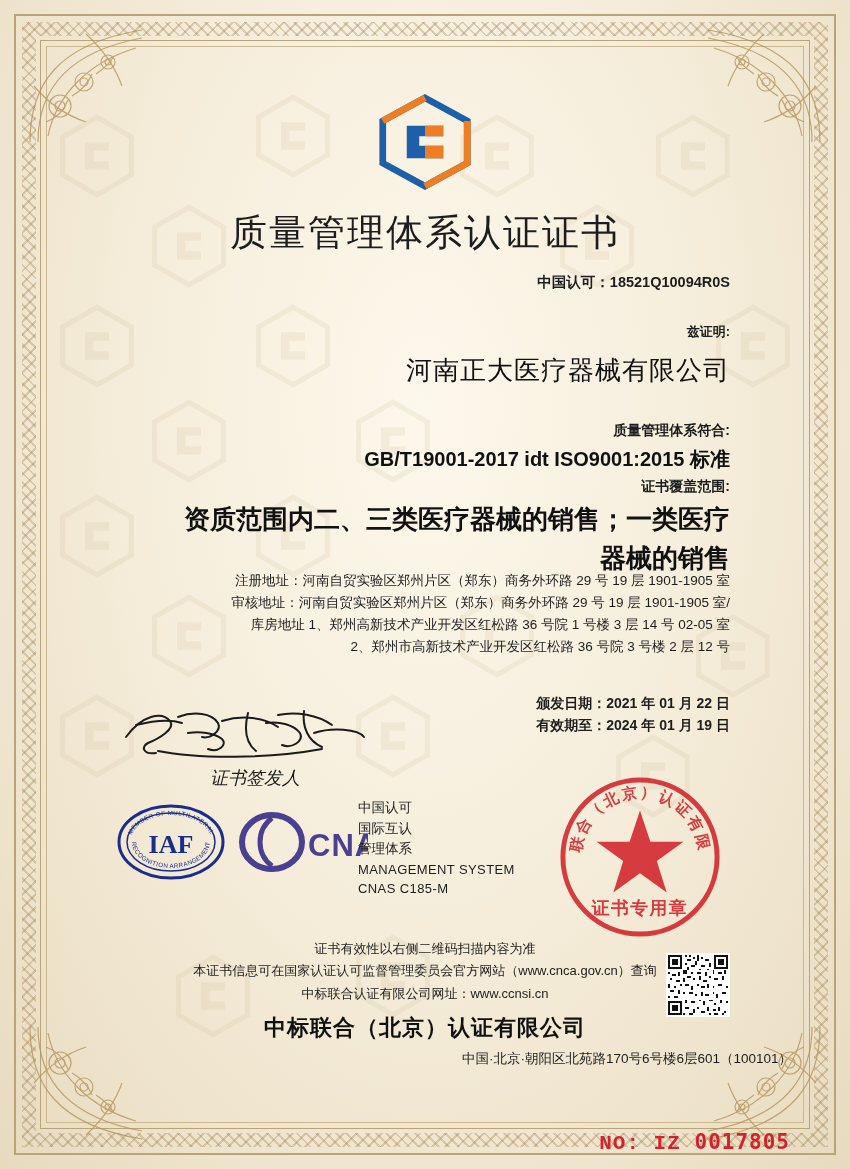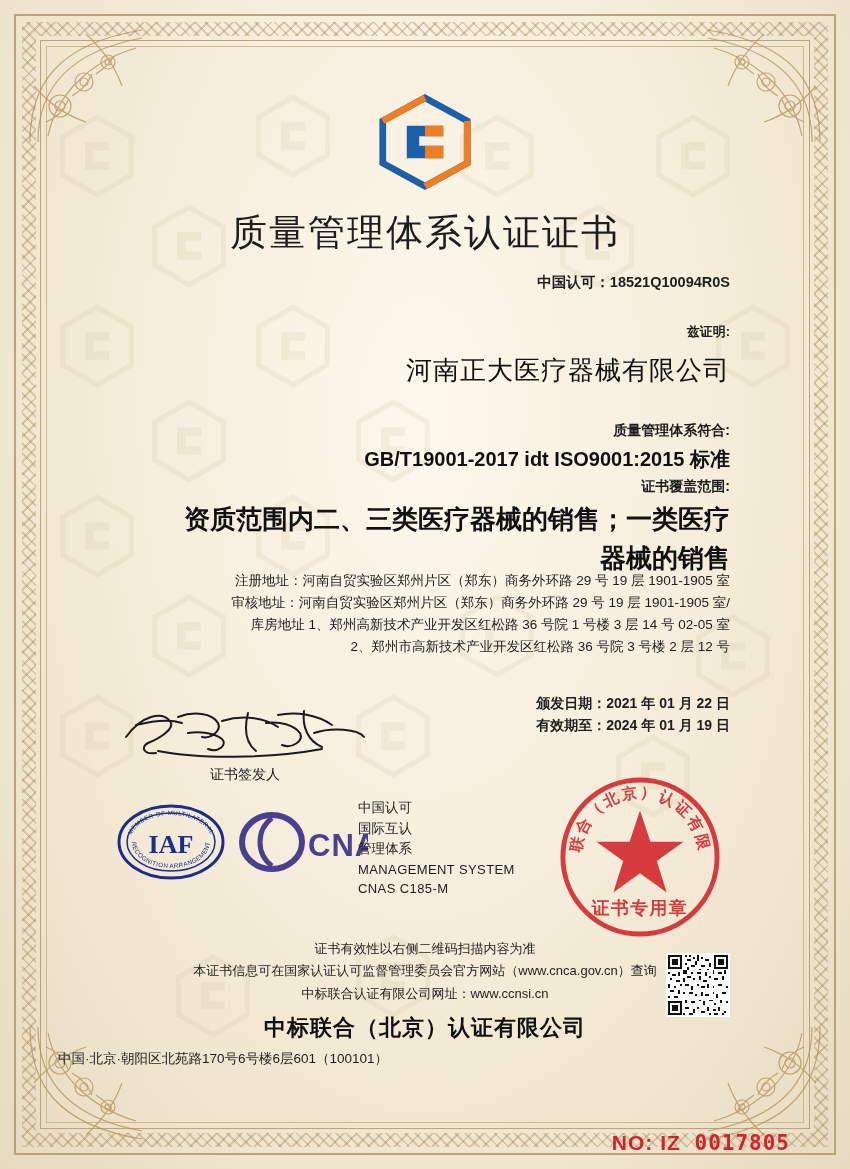--- a/index.html
+++ b/index.html
@@ -132,21 +132,21 @@
     position:absolute;top:610px;right:62px;
     text-align:right;
     font-size:14px;font-weight:bold;color:#1d1d1d;line-height:1.6;margin-top:24px;
   }
   .signature{
     position:absolute;top:645px;left:60px;width:250px;height:60px;
   }
   .signature svg{width:100%;height:100%;}
   .sign-label{
     position:absolute;top:708px;left:152px;
-    font-size:14px;color:#1d1d1d;
+    font-size:18px;color:#1d1d1d;font-style:italic;
   }
 
   
   .iaf{
     position:absolute;top:745px;left:58px;width:110px;height:78px;
   }
   .iaf svg{width:100%;height:100%;}
   .cnas{
     position:absolute;top:752px;left:180px;width:130px;height:64px;
   }
@@ -170,29 +170,29 @@
   .qr{
     position:absolute;top:895px;right:62px;width:64px;height:64px;
   }
   .issuer{
     position:absolute;top:955px;left:0;right:0;
     text-align:center;
     font-size:22px;font-weight:bold;color:#111;letter-spacing:1px;
   }
   .issuer-addr{
     position:absolute;top:992px;left:0;right:0;
-    text-align:left;
+    text-align:right;
     font-size:13.5px;color:#1d1d1d;
   }
   .serial{
     position:absolute;bottom:14px;right:60px;
     font-size:21px;font-weight:bold;color:#d2232a;letter-spacing:1px;
     font-family:"DejaVu Sans Mono", monospace;
   }
-  .serial .prefix{font-family:Liberation Sans, sans-serif;margin-left:12px;}
+  .serial .prefix{font-family:Liberation Mono, monospace;margin-left:12px;}
 </style>
 </head>
 <body>
 
 <div class="certificate">
 
   <div class="frame-outer"></div>
   <div class="frame-guilloche"></div>
   <div class="frame-guilloche2"></div>
   <div class="frame-inner"></div>

